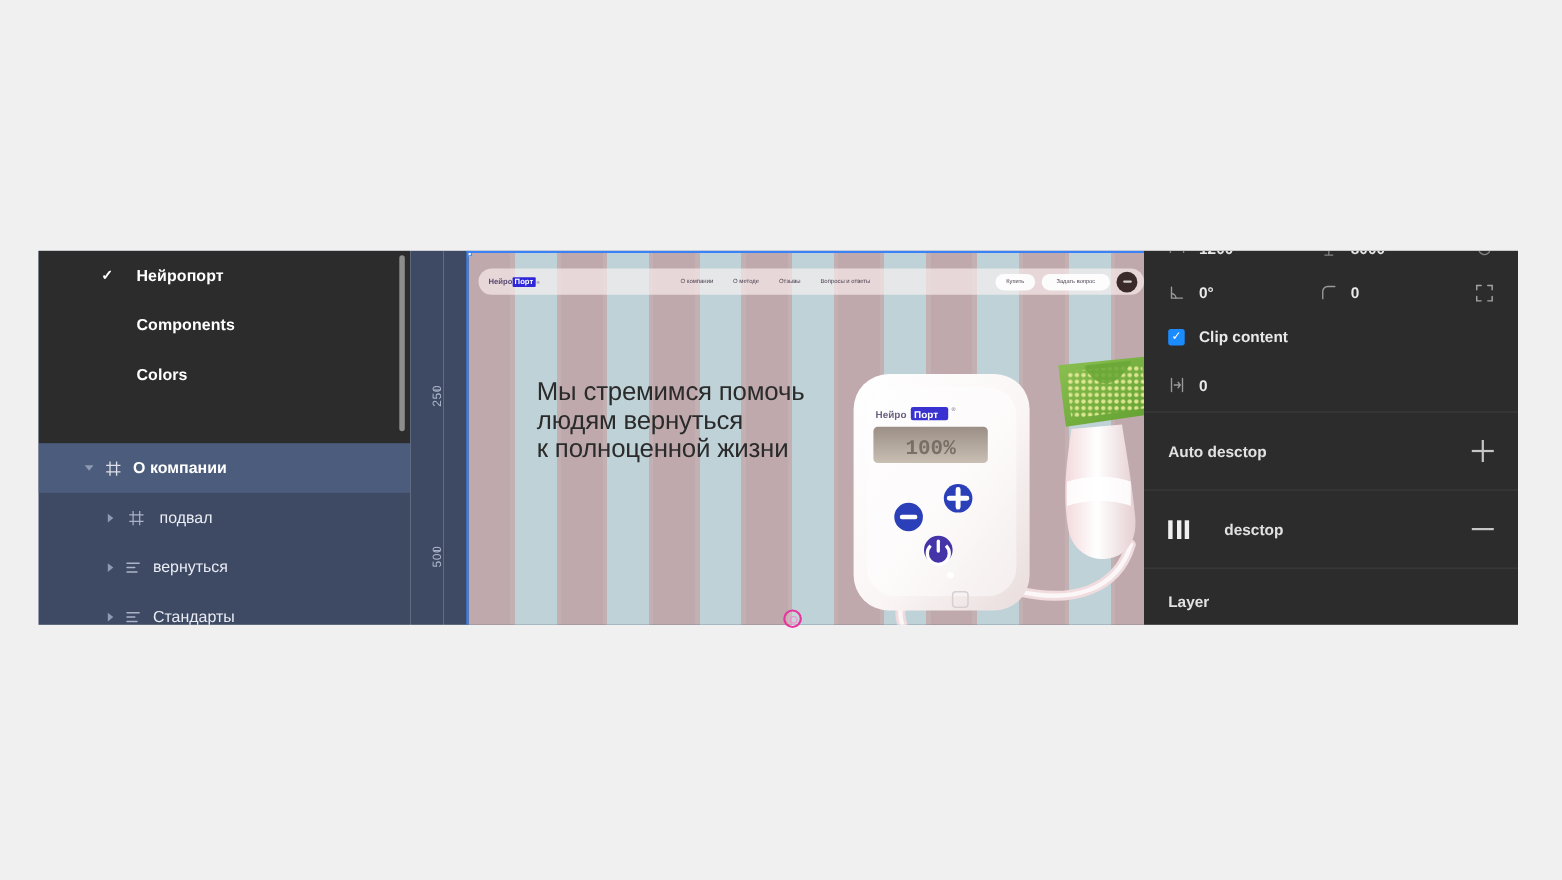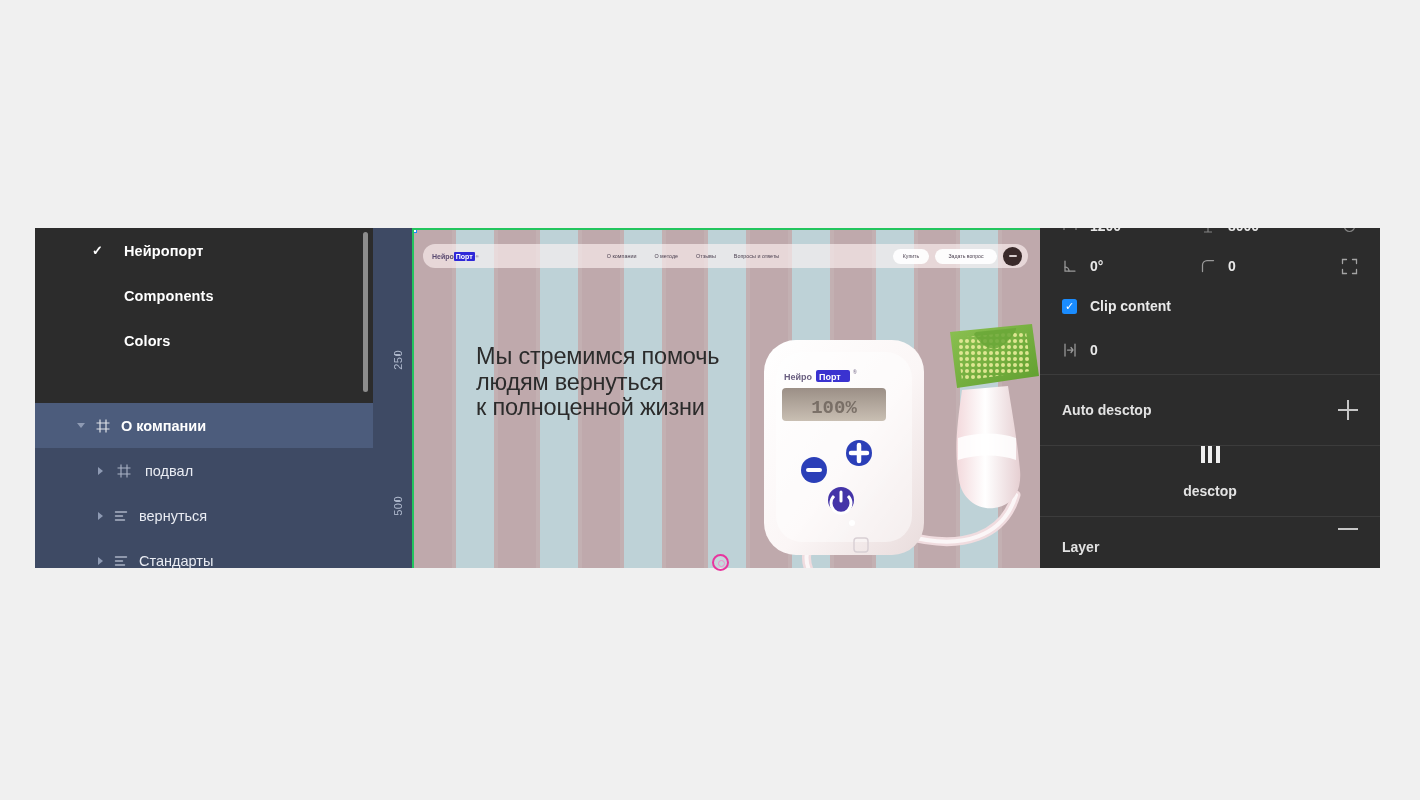--- a/index.html
+++ b/index.html
@@ -76,23 +76,23 @@
     white-space: nowrap;
   }
 
   
   #canvas-wrap {
     position: absolute; left: 403px; top: 228px;
     width: 637px; height: 340px;
     background: #3e4a64; overflow: hidden;
   }
   #selection {
-    position: absolute; left: 9px; top: 0px;
+    position: absolute; left: 21px; top: 0px;
     width: 684px; height: 345px;
-    border: 2px solid #22c55e;
+    border: 2px solid #3b82f6;
     overflow: hidden;
   }
   #artboard {
     position: absolute; inset: 0;
     overflow: hidden;
     background:
       repeating-linear-gradient(90deg,
         #bfa9ac 0px, #bfa9ac 38px,
         #c3b0b2 38px, #c3b0b2 42px,
         #bed2d7 42px, #bed2d7 80px,
@@ -435,21 +435,21 @@
     </div>
 
     <div class="rp-section">
       <div class="rp-row" style="height:70px;">
         <span class="rp-title">Auto desctop</span>
         <span class="rp-plus"></span>
       </div>
     </div>
 
     <div class="rp-section">
-      <div class="rp-row" style="height:70px; gap:20px;flex-direction:column;">
+      <div class="rp-row" style="height:70px; gap:32px;">
         <span class="rp-bars">
             <i></i>
             <i></i>
             <i></i>
           </span>
         <span class="rp-title">desctop</span>
         <span class="rp-minus"></span>
       </div>
     </div>
 

